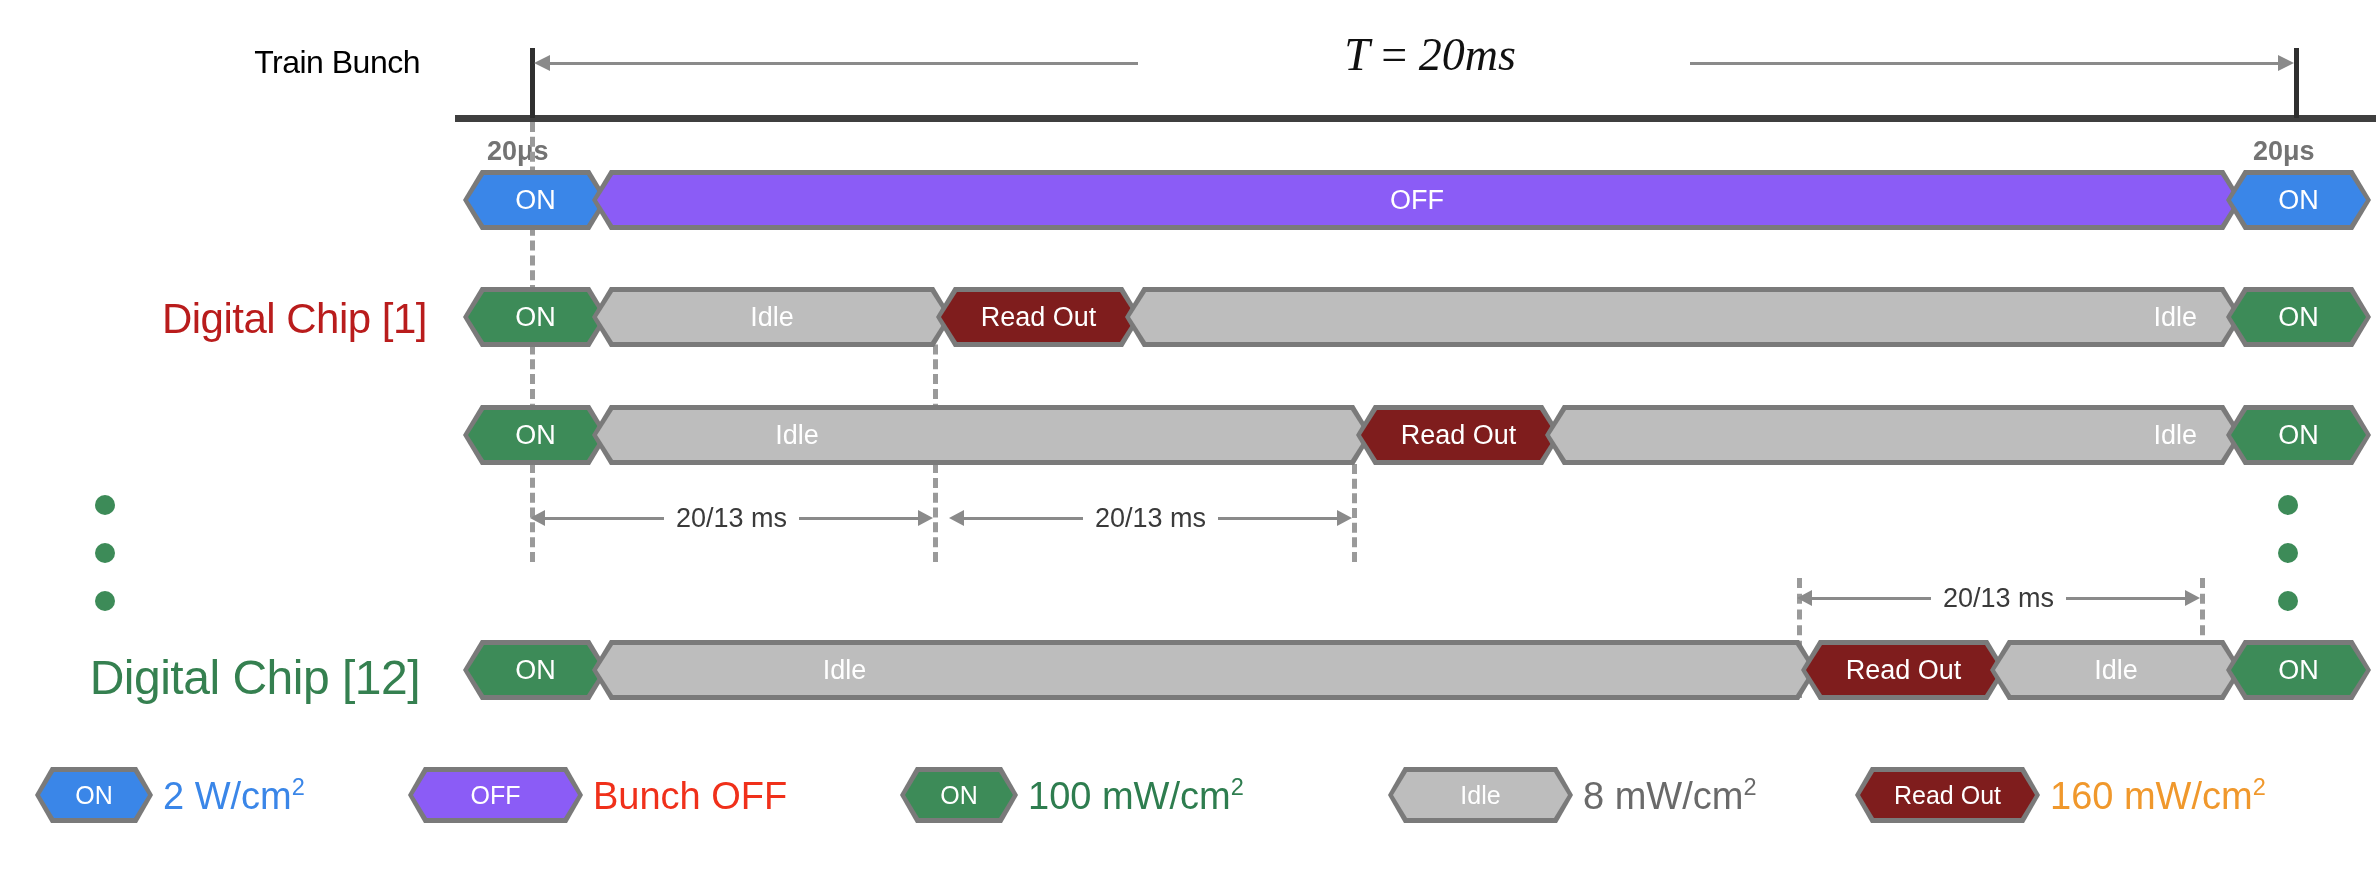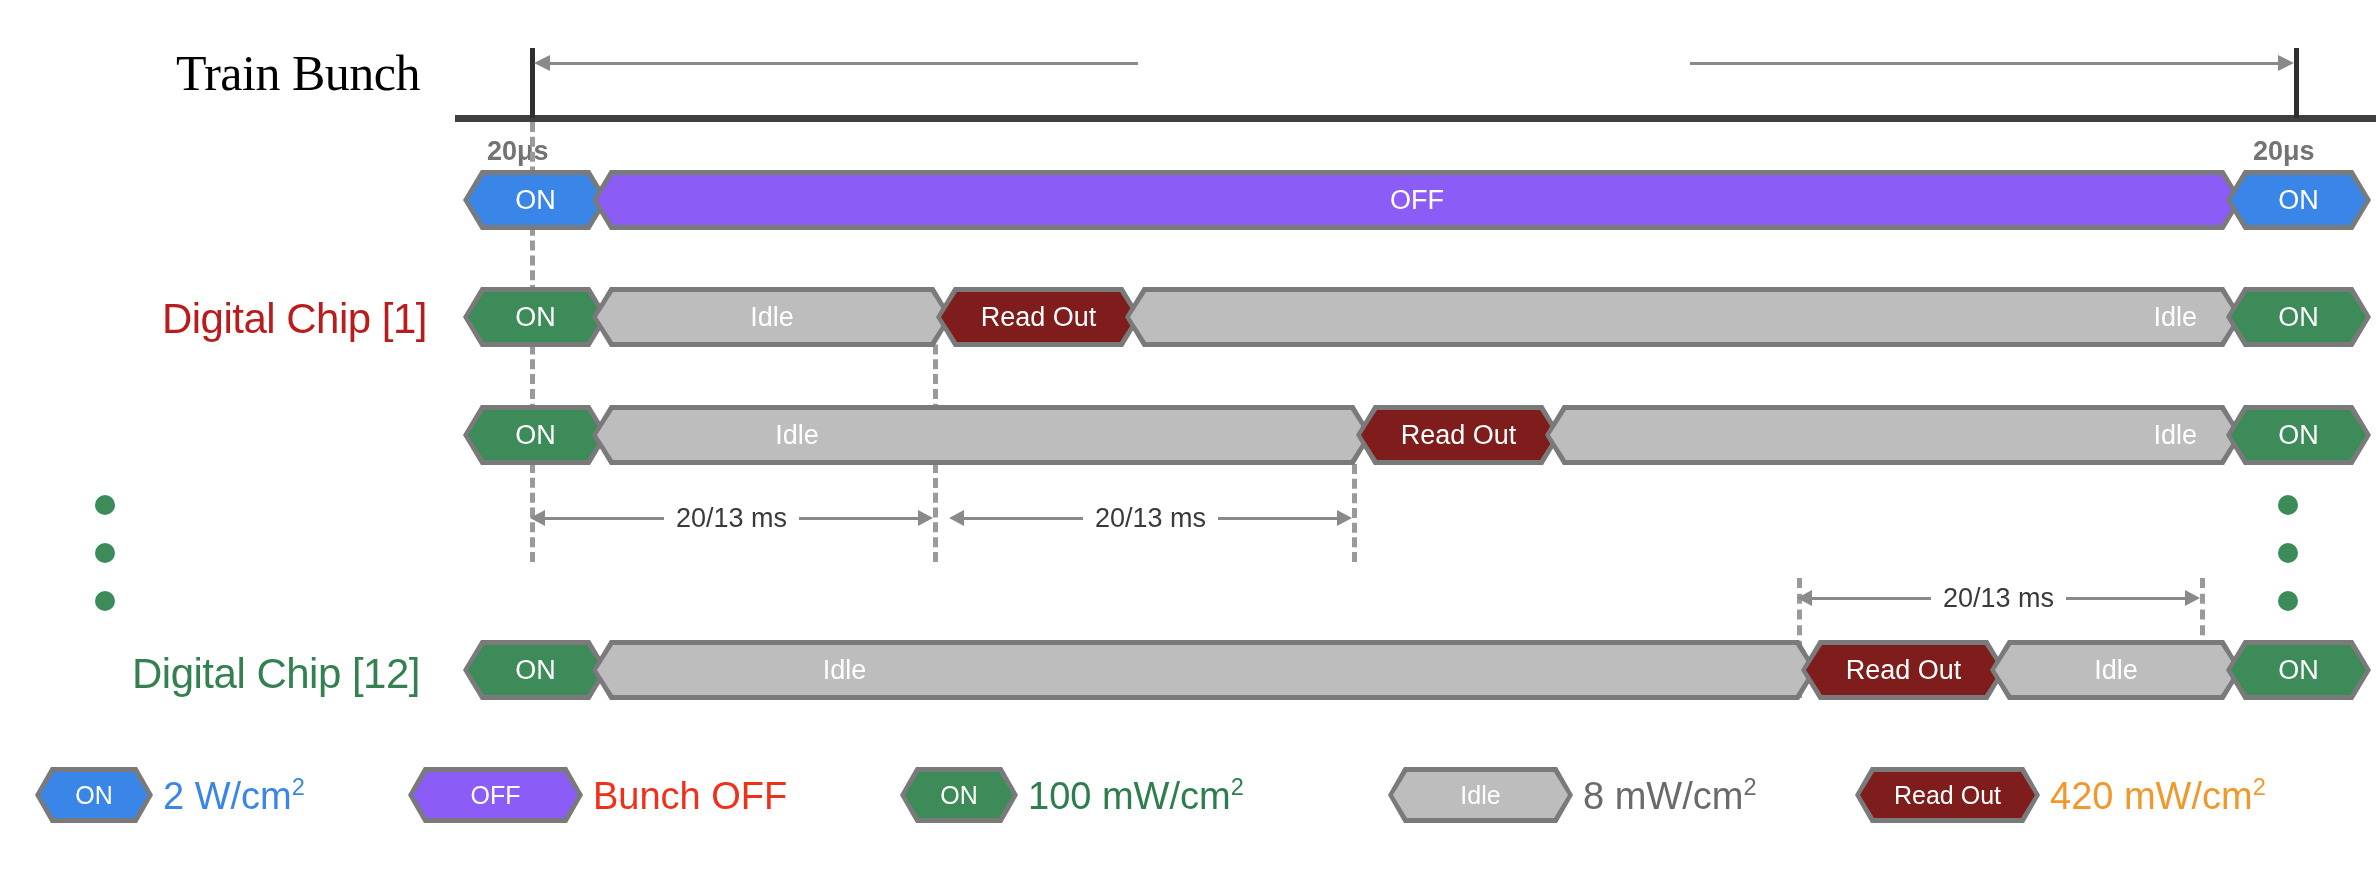--- a/index.html
+++ b/index.html
@@ -7,25 +7,25 @@
   #root{position:relative;width:2376px;height:892px;}
 
   
   .rowlabel{
     position:absolute;
     text-align:right;
     white-space:nowrap;
     font-weight:400;
     letter-spacing:-0.5px;
   }
-  .lbl-train{left:0;width:420px;top:44px;font-size:50px;color:#000000;font-family:Liberation Serif, serif;}
+  .lbl-train{left:0;width:420px;top:44px;font-size:32px;color:#000000;}
   .lbl-analog{left:0;width:420px;top:180px;font-size:42px;color:#4a95f0;}
   .lbl-d1{left:7px;width:420px;top:295px;font-size:42px;color:#b91c1c;}
   .lbl-d2{left:0;width:420px;top:415px;font-size:42px;color:#358050;}
-  .lbl-d12{left:0;width:420px;top:650px;font-size:42px;color:#358050;}
+  .lbl-d12{left:0;width:420px;top:650px;font-size:48px;color:#358050;}
 
   
   .axis-line{position:absolute;background:#3f3f3f;}
   .axis-h{left:455px;top:115px;width:1921px;height:7px;}
   .tick{position:absolute;width:5px;background:#2f2f2f;}
   .tick-left{left:530px;top:48px;height:70px;}
   .tick-right{left:2294px;top:48px;height:70px;}
 
   
   .tarrow{position:absolute;top:62px;height:3px;background:#8a8a8a;}
@@ -118,20 +118,23 @@
 
   <div class="axis-line axis-h" data-name="time-axis-line"></div>
   <div class="tick tick-left" data-name="axis-tick-start"></div>
   <div class="tick tick-right" data-name="axis-tick-end"></div>
 
   <div class="tarrow tarrow-l" data-name="period-arrow-left-line"></div>
   <div class="ahead ahead-l" data-name="period-arrow-left-head"></div>
   <div class="tarrow tarrow-r" data-name="period-arrow-right-line"></div>
   <div class="ahead ahead-r" data-name="period-arrow-right-head"></div>
 
+  <div class="tlabel" data-name="period-label">
+    <span data-name="period-symbol">T</span><span class="op">&nbsp;</span><span class="op" data-name="period-operator">=</span><span class="op">&nbsp;</span><span data-name="period-value">20ms</span>
+  </div>
 
   <div class="us-label us-l" data-name="pulse-width-label-left">20μs</div>
   <div class="us-label us-r" data-name="pulse-width-label-right">20μs</div>
 
   <div class="vdash" style="left:530px;top:122px;height:440px;" data-name="guide-line-start"></div>
   <div class="vdash" style="left:933px;top:300px;height:262px;" data-name="guide-line-readout1"></div>
   <div class="vdash" style="left:1352px;top:420px;height:142px;" data-name="guide-line-readout2"></div>
   <div class="vdash" style="left:1797px;top:578px;height:120px;" data-name="guide-line-readout12-start"></div>
   <div class="vdash" style="left:2200px;top:578px;height:120px;" data-name="guide-line-readout12-end"></div>
 
@@ -336,18 +339,18 @@
       <div class="lg-text t-gray" data-name="legend-label-idle"><span>8 mW/cm</span><sup>2</sup></div>
     </div>
 
     <div class="lg-item" style="left:1855px;" data-name="legend-item-readout">
       <div class="lg-chip" style="width:185px;" data-name="legend-chip-readout">
         <div class="border"></div>
         <div class="fill c-orange">
             <span>Read Out</span>
           </div>
       </div>
-      <div class="lg-text t-orange" data-name="legend-label-readout"><span>420 mW/cm</span><sup>2</sup></div>
+      <div class="lg-text t-orange" data-name="legend-label-readout"><span>160 mW/cm</span><sup>2</sup></div>
     </div>
 
   </div>
 
 </div>
 
 </body></html>

